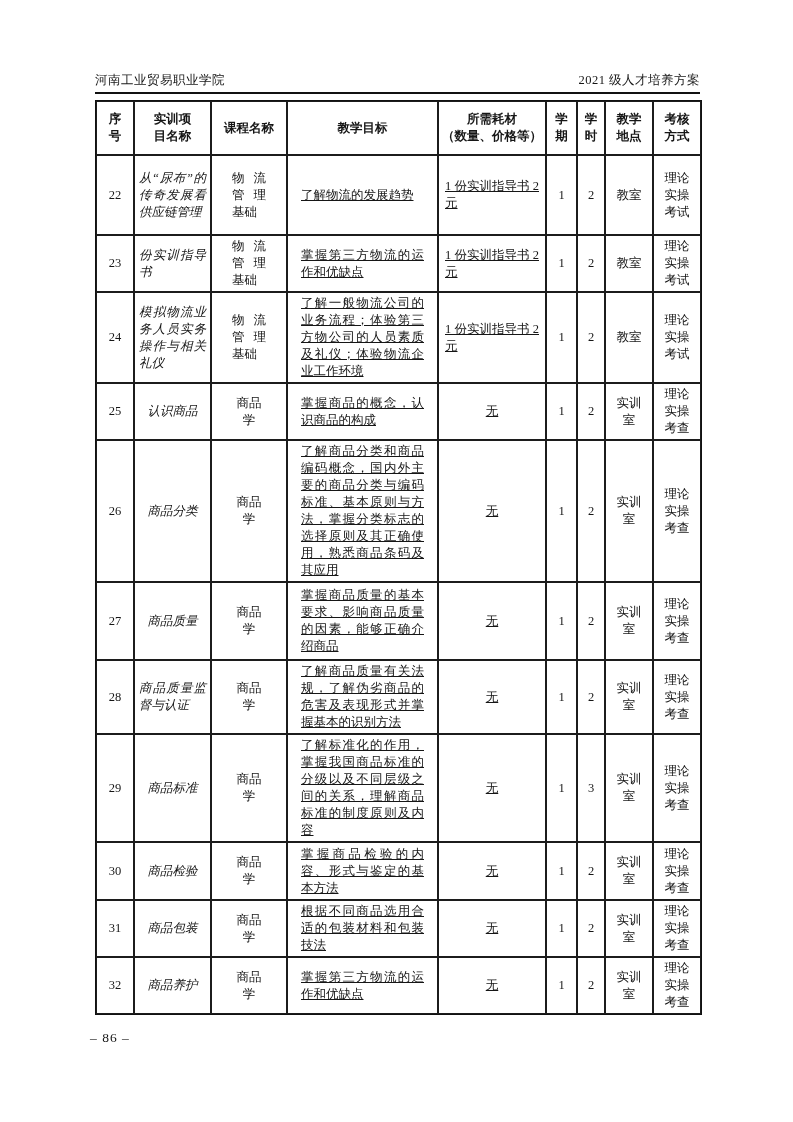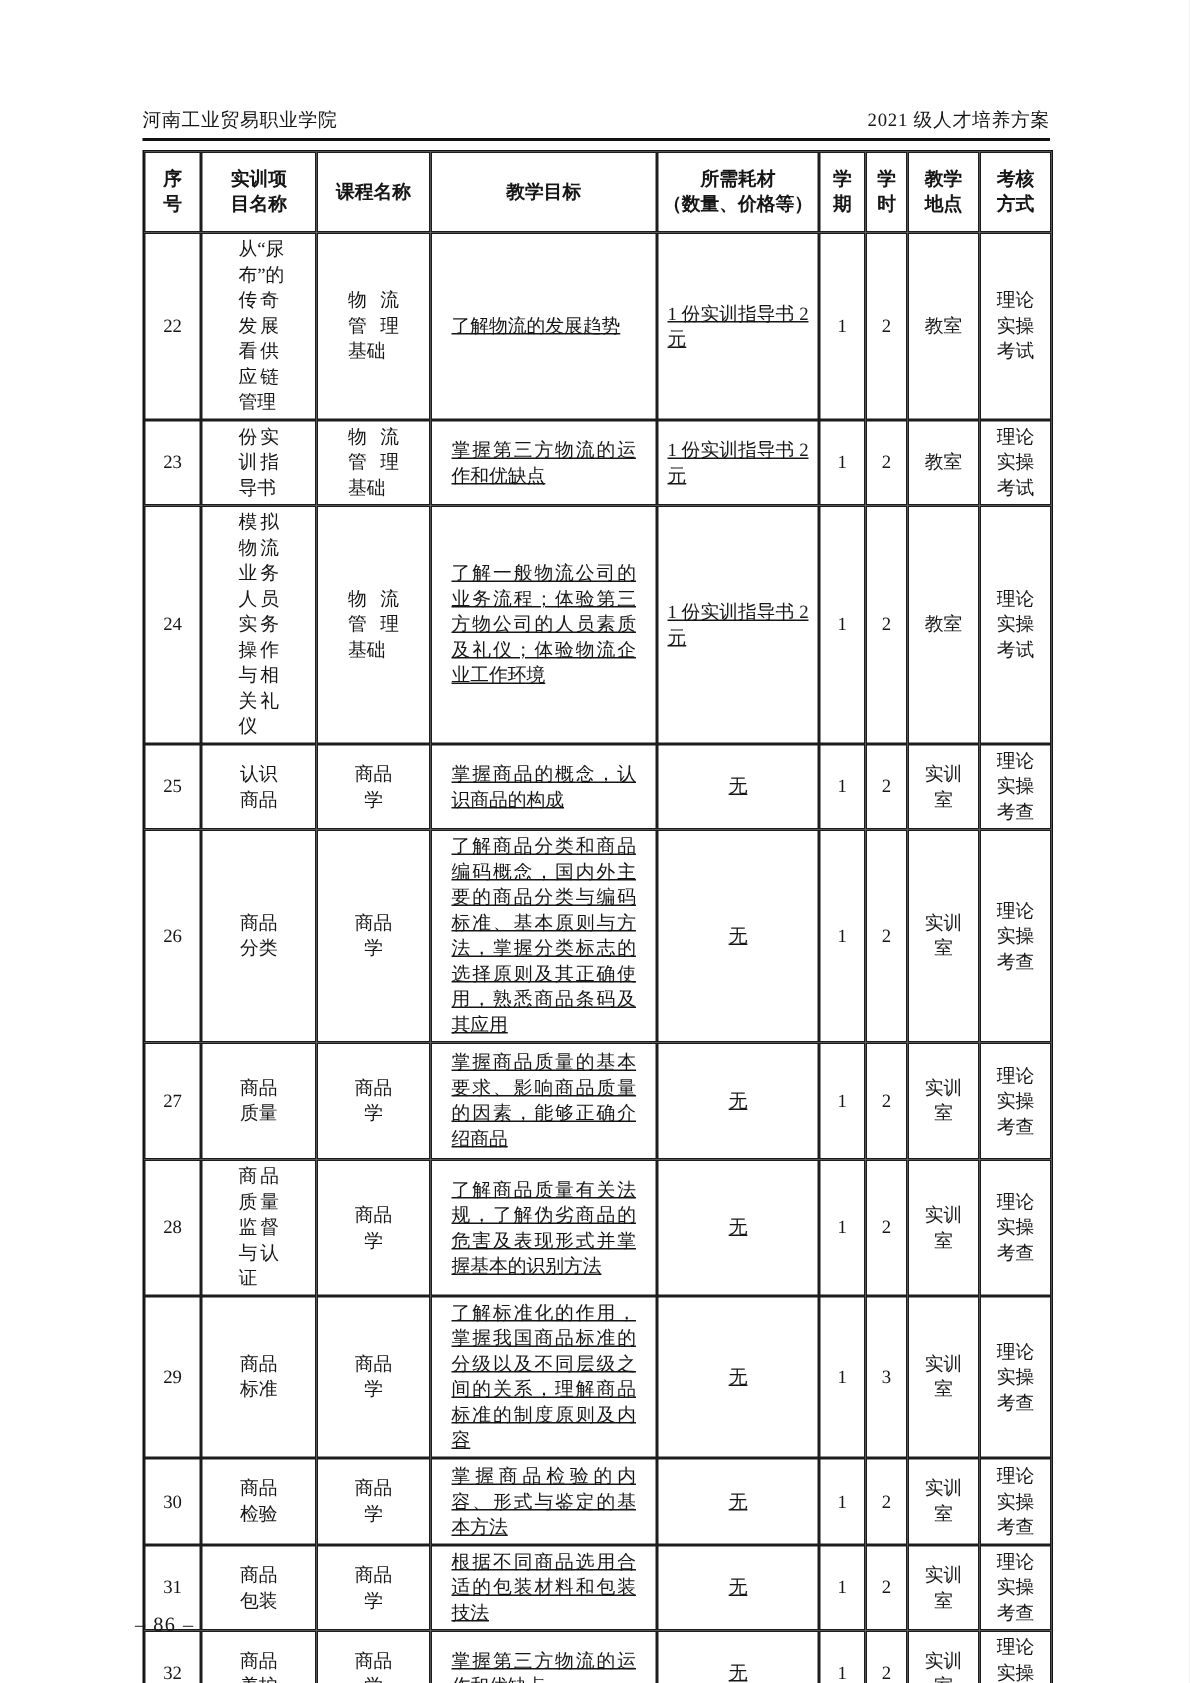--- a/index.html
+++ b/index.html
@@ -44,29 +44,29 @@
   }
   .doc-table th{
     font-family:"Liberation Sans","DejaVu Sans",sans-serif;
     font-weight:bold;
     font-size:12.5px;
     text-align:center;
     padding:4px 2px;
     height:44px;
   }
   
-  .doc-table td.col-project{padding:2px 24px;}
+  .doc-table td.col-project{padding:2px 4px;font-style:italic;}
   .doc-table td.col-course{padding:2px 20px;}
   .doc-table td.col-objective{padding:2px 13px;text-decoration:underline;}
   .doc-table td.col-materials{padding:2px 6px;text-decoration:underline;}
   .doc-table td.c{text-align:center;}
   .doc-table td.j{text-align:justify;text-justify:inter-ideograph;}
   .page-footer{
     position:absolute;
-    left:90px; top:1075px;
+    left:90px; top:1030px;
     font-size:13.5px;
     letter-spacing:1px;
   }
 </style>
 </head>
 <body>
 
 <div class="page">
 
   <div class="page-header">

